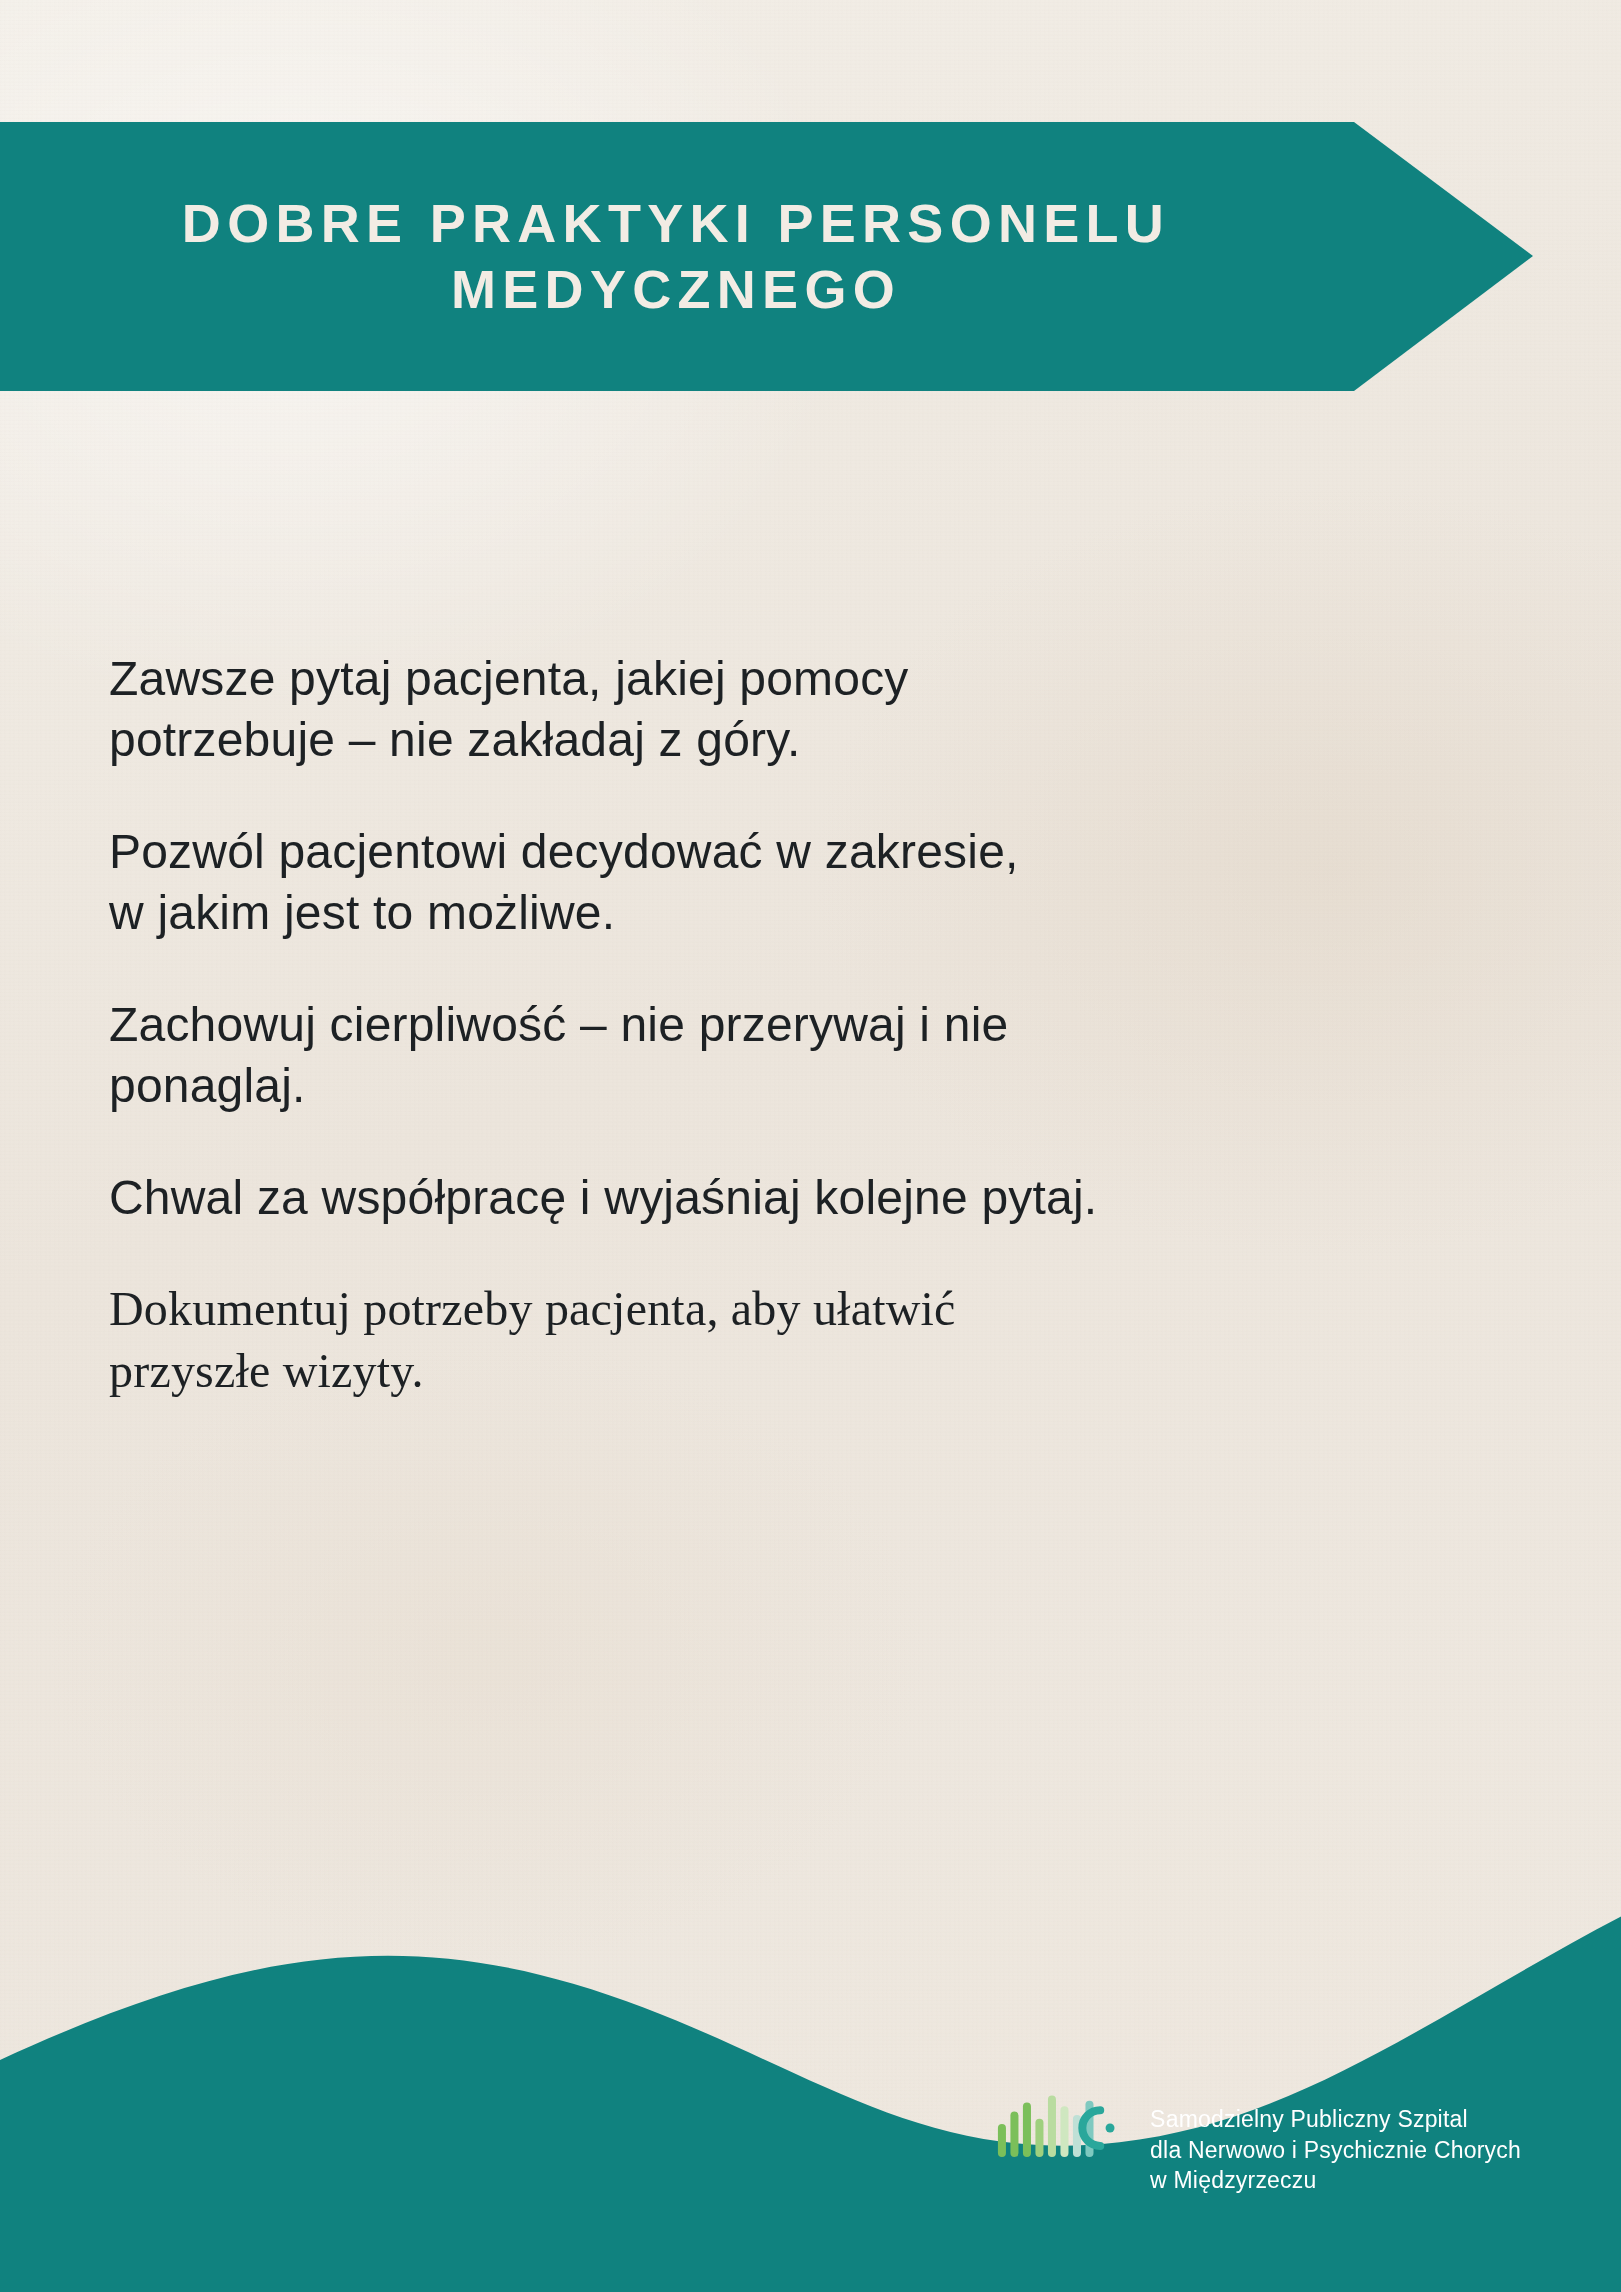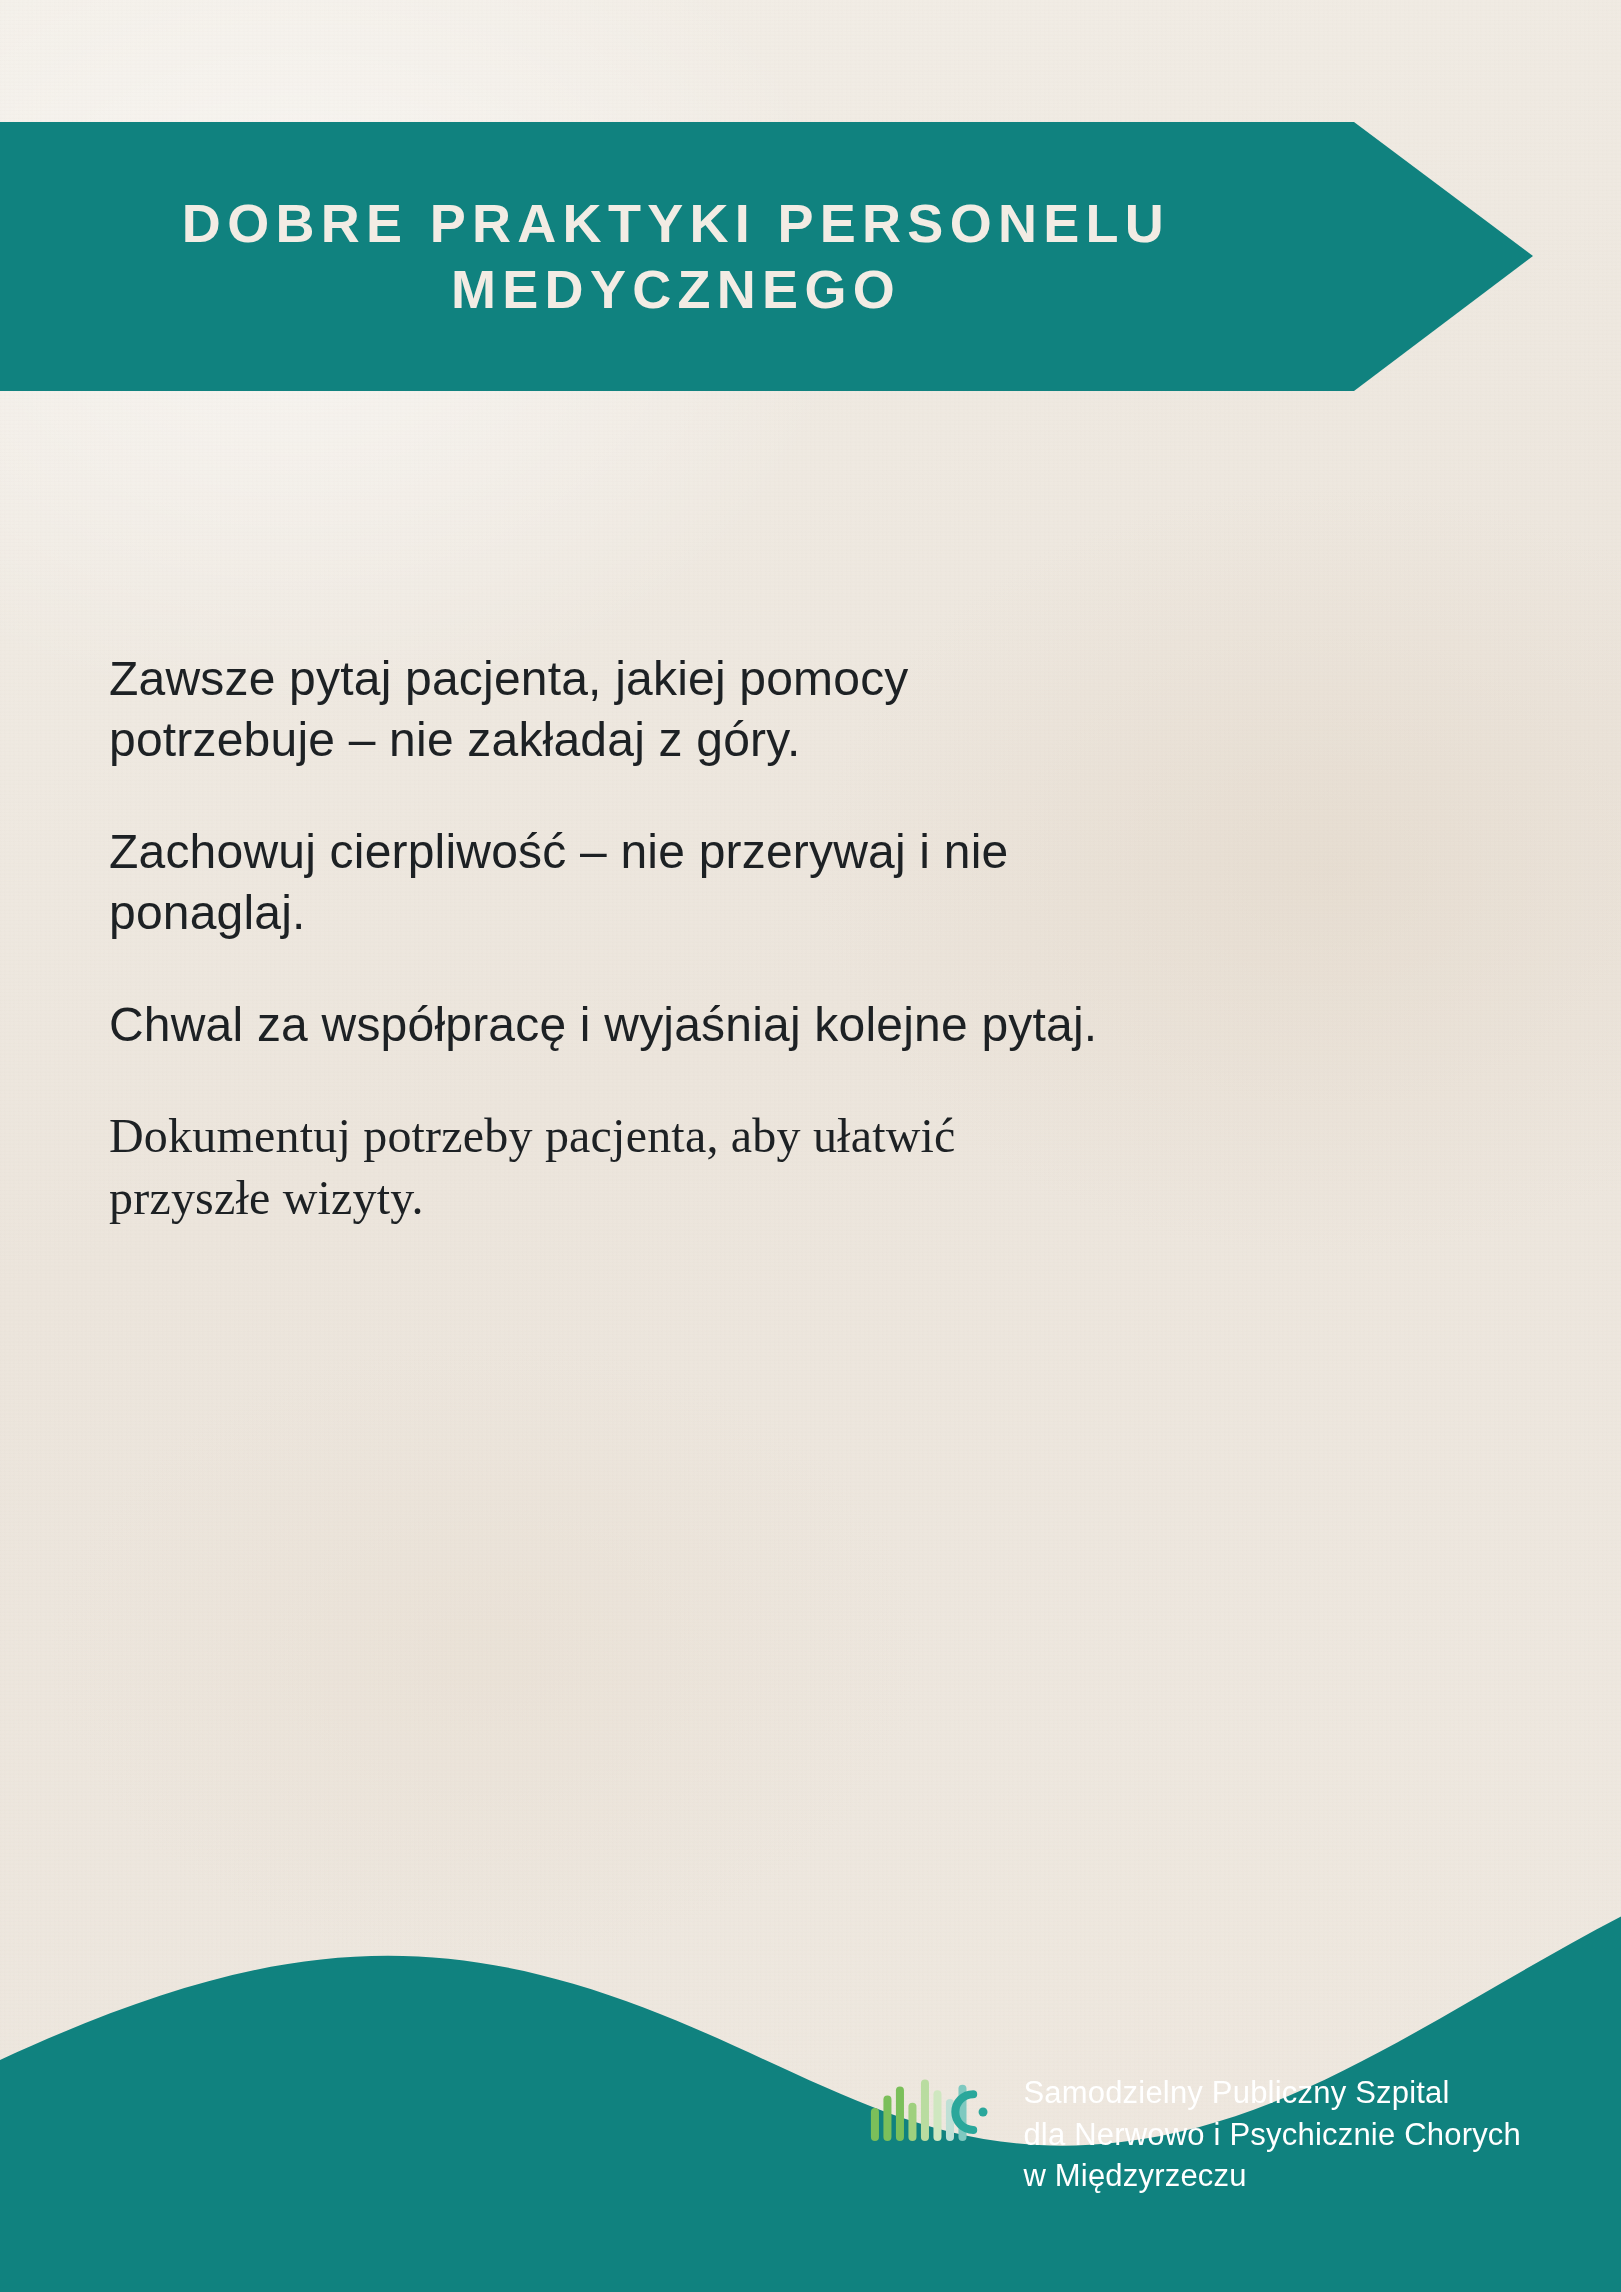--- a/index.html
+++ b/index.html
@@ -102,41 +102,43 @@
     align-items: center;
     gap: 23px;
   }
   .footer-logo {
     width: 134px;
     height: 99px;
     display: block;
   }
   .footer-text {
     color: #ffffff;
-    font-size: 31px;
+    font-size: 23px;
     line-height: 1.33;
     white-space: pre-line;
     letter-spacing: 0.2px;
     margin-top: 36px;
   }
 </style>
 </head>
 <body>
 
 <div class="poster">
   <div class="grain"></div>
 
   <div class="header-banner">
     <div class="header-title">DOBRE PRAKTYKI PERSONELU
 MEDYCZNEGO</div>
   </div>
 
   <div class="content">
     <p class="tip">Zawsze pytaj pacjenta, jakiej pomocy
 potrzebuje – nie zakładaj z góry.</p>
+    <p class="tip">Pozwól pacjentowi decydować w zakresie,
+w jakim jest to możliwe.</p>
     <p class="tip">Zachowuj cierpliwość – nie przerywaj i nie
 ponaglaj.</p>
     <p class="tip">Chwal za współpracę i wyjaśniaj kolejne pytaj.</p>
     <p class="tip">Dokumentuj potrzeby pacjenta, aby ułatwić
 przyszłe wizyty.</p>
   </div>
 
   <div class="wave">
     <svg width="1621" height="502" viewBox="0 0 1810 560" xmlns="http://www.w3.org/2000/svg" aria-hidden="true">
       <path d="M0,300 C240,190 420,150 640,215 C880,286 1010,420 1250,392 C1450,369 1600,250 1810,140 L1810,560 L0,560 Z" fill="#10827f"></path>

